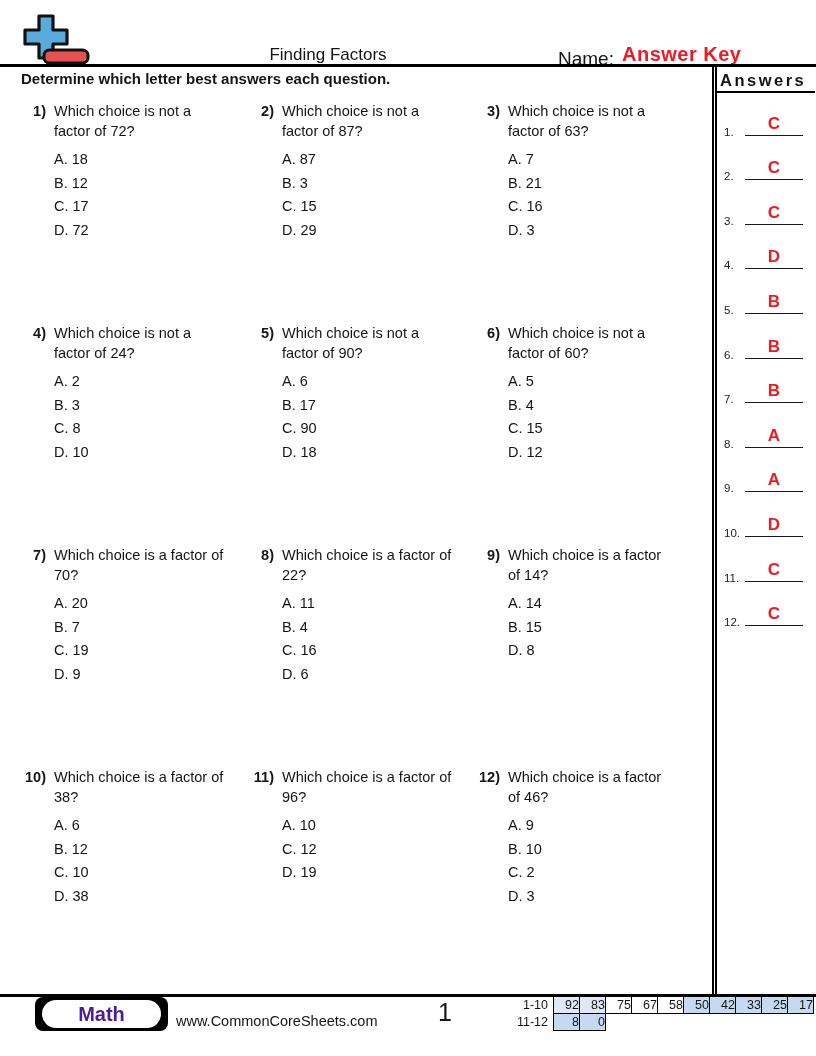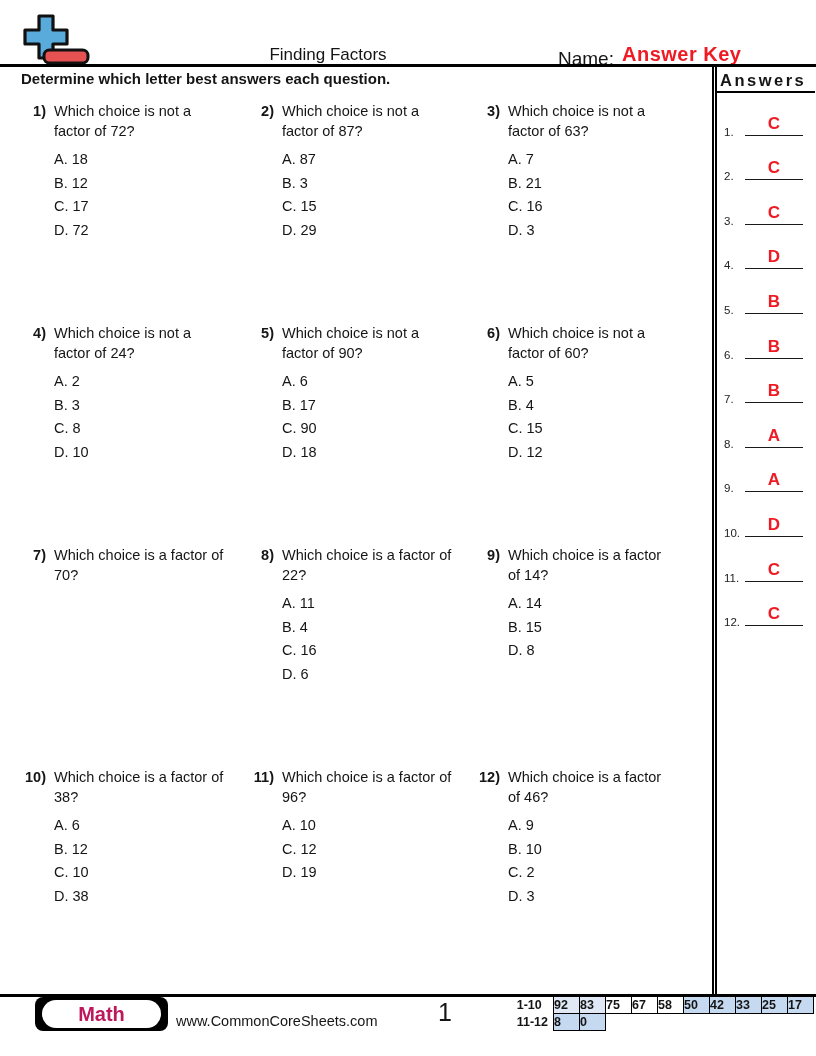--- a/index.html
+++ b/index.html
@@ -45,27 +45,27 @@
   .ans-item { position:relative; height:44.6px; }
   .ans-num { position:absolute; left:7px; bottom:4px; font-size:11.5px; color:#222; }
   .ans-line { position:absolute; left:28px; bottom:6px; width:58px; border-bottom:1.6px solid #1a1a1a; text-align:center; }
   .ans-letter { display:inline-block; color:var(--accent-red,#ee1b24); font-weight:bold; font-size:17px; line-height:1; padding-bottom:3px; }
 
   
   .foot-rule { position:absolute; top:994px; left:0; width:816px; height:2.5px; background:#000; }
   .math-badge { position:absolute; left:35px; top:997px; width:133px; height:34px; background:#000; border-radius:8px; }
   .math-badge-inner {
     position:absolute; top:3px; bottom:3px; left:7px; right:7px; background:#fff; border-radius:16px;
-    display:flex; align-items:center; justify-content:center; font-weight:bold; font-size:20px; color:#be185d;
+    display:flex; align-items:center; justify-content:center; font-weight:bold; font-size:20px; color:#4c1d95;
   }
   .website-url { position:absolute; left:176px; top:1013px; font-size:14.5px; }
   .page-number { position:absolute; left:400px; top:998px; width:90px; text-align:center; font-size:25px; }
 
   .score-table { position:absolute; right:2px; top:996px; border-collapse:collapse; font-size:12.5px; }
-  .score-table td { padding:0; text-align:left;font-weight:bold; }
+  .score-table td { padding:0; text-align:right; }
   .score-label { border:none; padding-right:5px !important; white-space:nowrap; }
   .score-cell { border:1.3px solid #000; width:25px; height:16px; }
   .score-cell.blue  { background:var(--cell-blue,#c5d9f1); }
   .score-cell.light { background:var(--cell-light,#dfe8f4); }
 </style>
 </head>
 <body>
 
 <div class="page">
 
@@ -158,20 +158,26 @@
             <div class="q-choice">C. 15</div>
             <div class="q-choice">D. 12</div>
           </div>
     </div>
   </div>
 
   <div class="question">
     <span class="q-num">7)</span>
     <div class="q-body">
       <div class="q-text"><span>Which choice is a factor of</span><br><span>70?</span></div>
+      <div class="q-choices">
+            <div class="q-choice">A. 20</div>
+            <div class="q-choice">B. 7</div>
+            <div class="q-choice">C. 19</div>
+            <div class="q-choice">D. 9</div>
+          </div>
     </div>
   </div>
 
   <div class="question">
     <span class="q-num">8)</span>
     <div class="q-body">
       <div class="q-text"><span>Which choice is a factor of</span><br><span>22?</span></div>
       <div class="q-choices">
             <div class="q-choice">A. 11</div>
             <div class="q-choice">B. 4</div>

